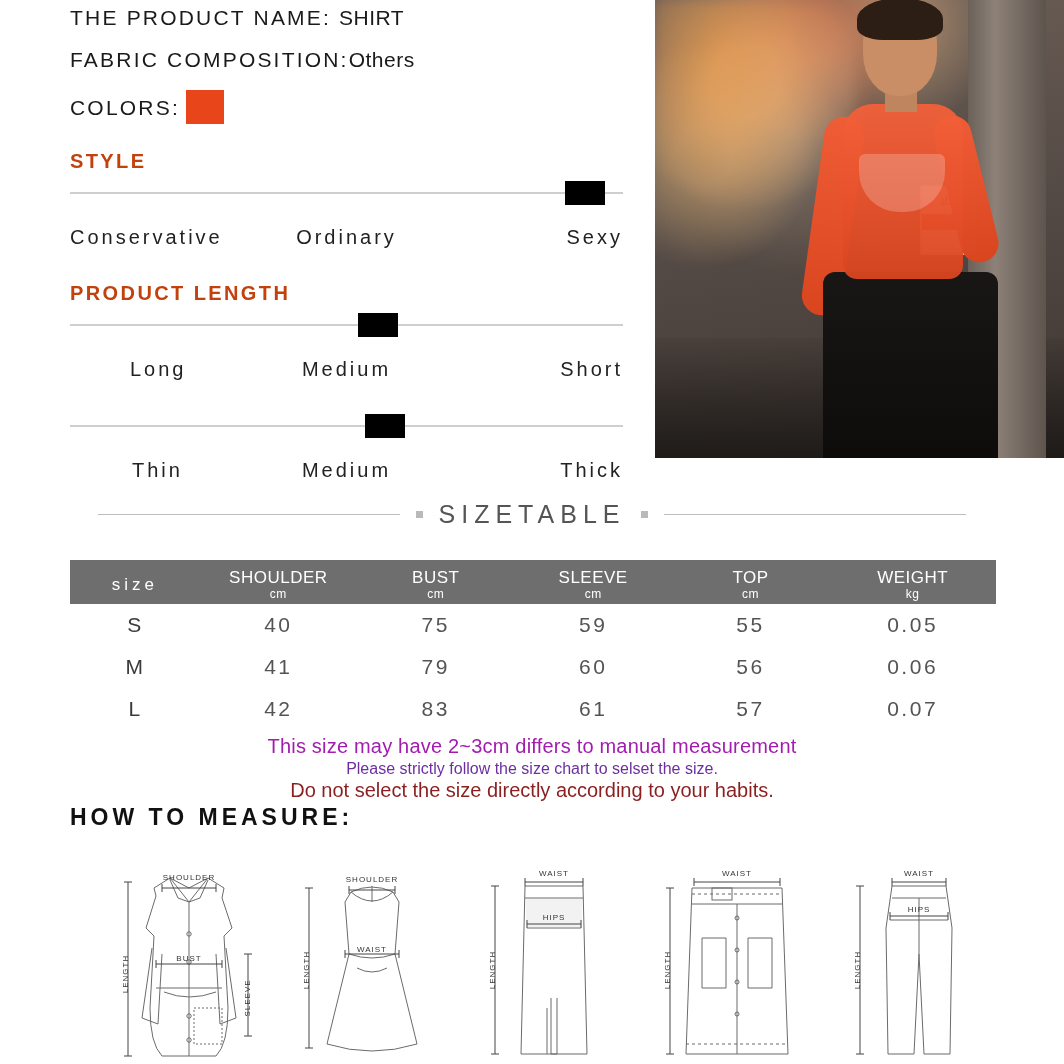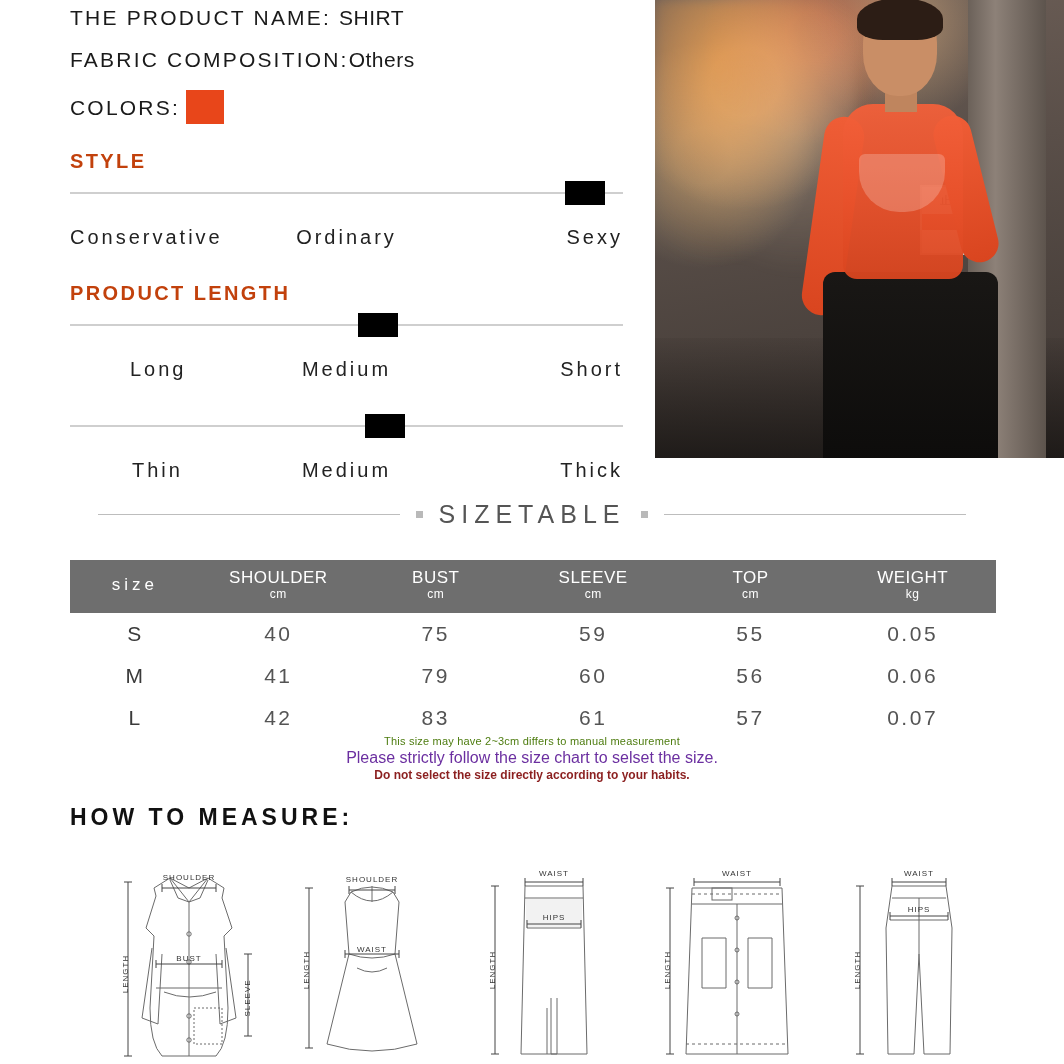--- a/index.html
+++ b/index.html
@@ -176,21 +176,21 @@
   .tbl {
     position: absolute;
     left: 70px; top: 560px;
     width: 926px;
     border-collapse: collapse;
   }
   .tbl th {
     background: #6e6e6e;
     color: #fff;
     font-weight: 500;
-    padding: 8px 0 12px;
+    padding: 8px 0 3px;
     text-align: center;
     font-size: 17px;
     letter-spacing: 0.5px;
   }
   .tbl th .unit {
     display: block; font-size: 12px; letter-spacing: 0.5px; margin-top: -1px; font-weight: 400;
   }
   .tbl th.size-col { letter-spacing: 4px; font-size: 17px; }
   .tbl td {
     text-align: center;
@@ -198,23 +198,23 @@
     color: #545454;
     letter-spacing: 2.5px;
     padding: 9px 0;
   }
   .tbl td.size-cell { color: #3a3a3a; letter-spacing: 1px; }
 
   
   .notes {
     position: absolute; left: 0; top: 735px; width: 1064px; text-align: center;
   }
-  .note1 { font-size: 11px; color: #4d7c0f; letter-spacing: 0.2px; }
+  .note1 { font-size: 20px; color: #a21caf; letter-spacing: 0.2px; }
   .note2 { font-size: 16px; color: #6b2fa0; margin-top: 2px; }
-  .note3 { font-size: 12px; color: #8b1f1f; margin-top: 1px; font-weight: bold; }
+  .note3 { font-size: 20px; color: #8b1f1f; margin-top: 1px; }
 
   
   .htm-title {
     position: absolute; left: 70px; top: 804px;
     font-size: 23px; letter-spacing: 4px; font-weight: 600; color: #111;
   }
   .garments {
     position: absolute; left: 104px; top: 858px;
     width: 900px; height: 206px;
     display: flex; justify-content: space-between; align-items: flex-start;

